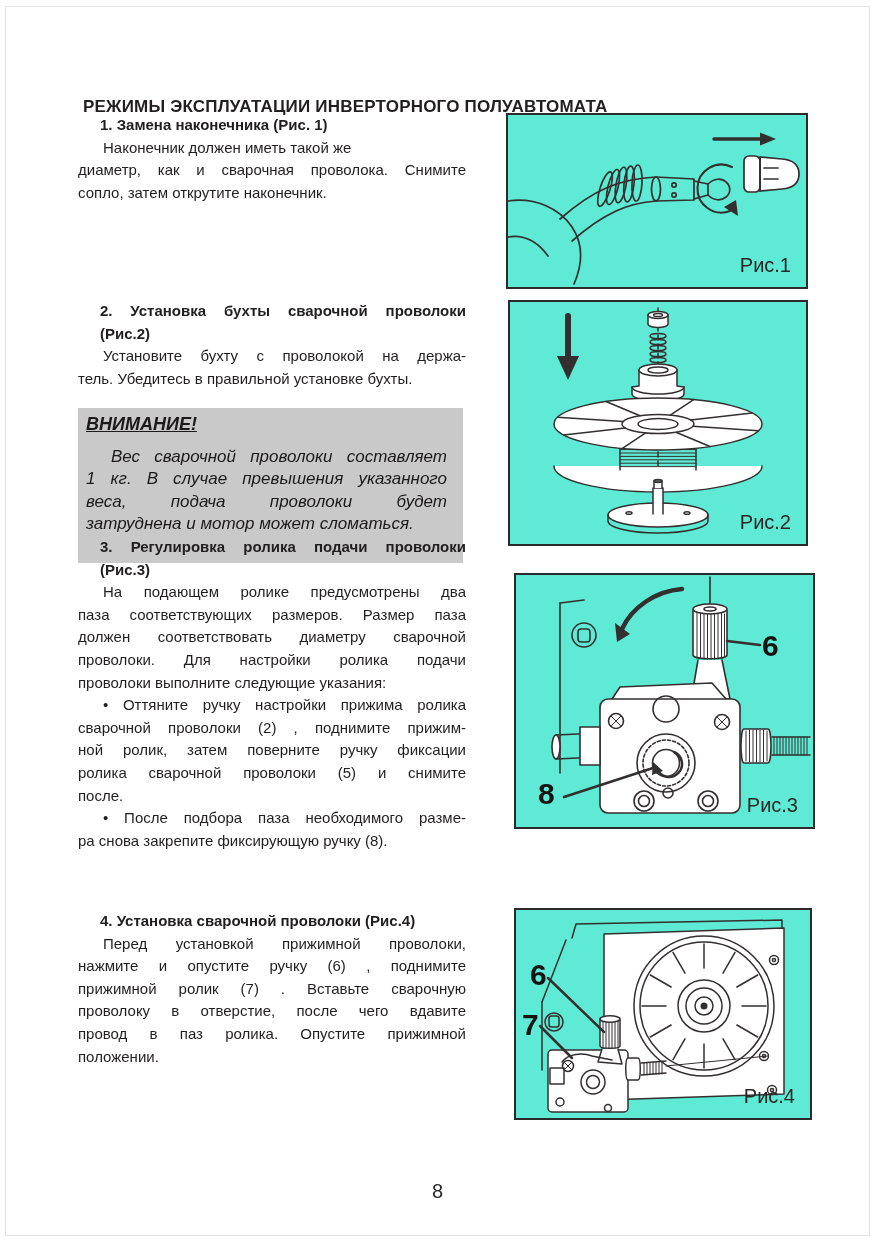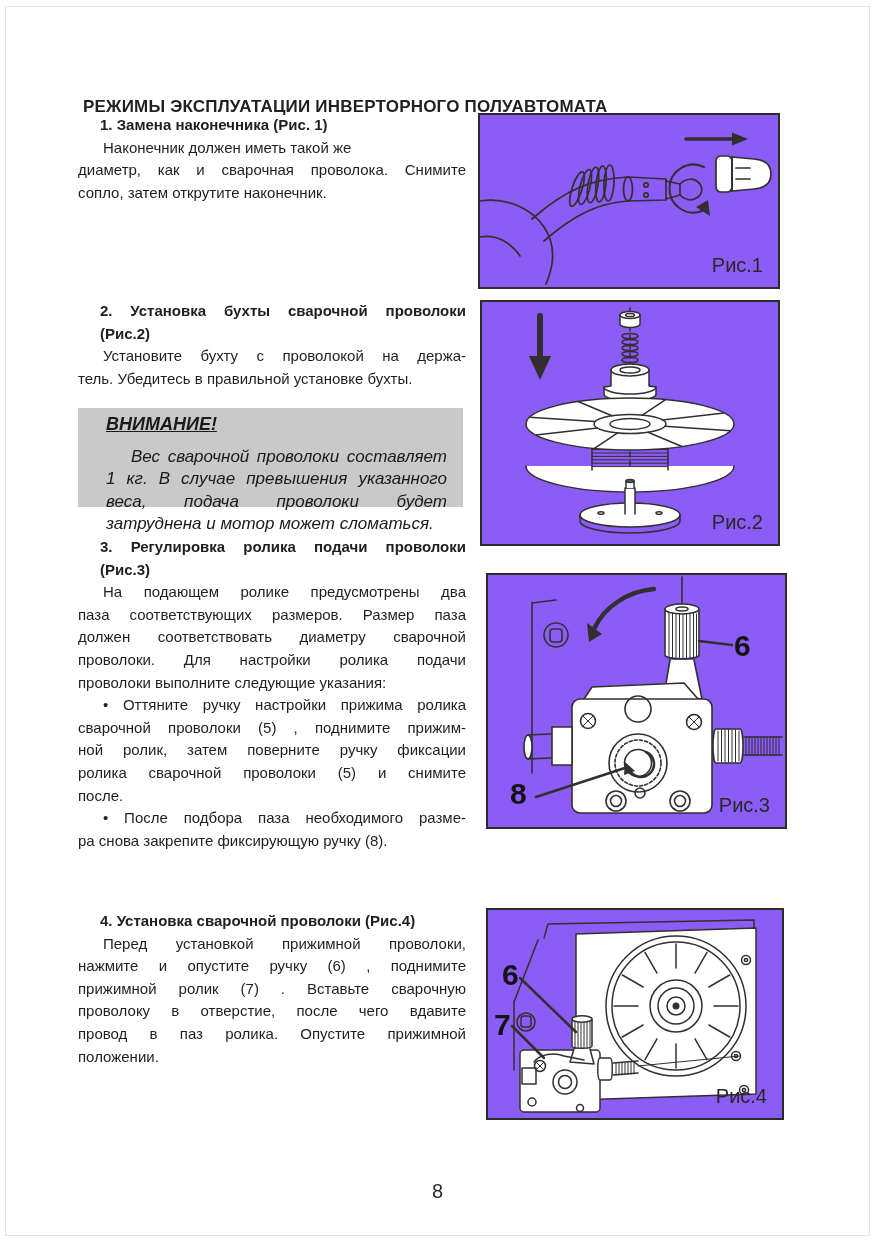--- a/index.html
+++ b/index.html
@@ -19,27 +19,27 @@
   .ln { font-size:15px; line-height:22.6px; height:22.6px; color:#211e1f; }
   .hd { font-weight:bold; }
   .pl22 { padding-left:22px; }
   .il { text-indent:25px; }
   .jl { text-align:justify; text-align-last:justify; }
   #sec1 { top:114px; }
   #sec2 { top:300px; }
   #sec3 { top:536px; }
   #sec4 { top:910px; }
   #warnbox {
-    position:absolute; left:78px; top:408px; width:385px; height:99px;
-    background:#c9c9c9; padding:6px 16px 0 28px;
+    position:absolute; left:78px; top:408px; width:385px; height:155px;
+    background:#c9c9c9; padding:6px 16px 0 8px;
   }
   .wtitle { font-size:18px; font-weight:bold; font-style:italic;
     text-decoration:underline; margin-bottom:11px; color:#1c191a; }
   .wln { font-size:17px; font-style:italic; line-height:22.3px; height:22.3px; color:#1c191a; }
-  figure { position:absolute; border:2.5px solid #2b2b2b; background:#8b5cf6; }
+  figure { position:absolute; border:2.5px solid #2b2b2b; background:#5eead4;margin-left:28px; }
   #fig1 { left:478px; top:113px; width:302px; height:176px; }
   #fig2 { left:480px; top:300px; width:300px; height:246px; }
   #fig3 { left:486px; top:573px; width:301px; height:256px; }
   #fig4 { left:486px; top:908px; width:298px; height:212px; }
   figure svg { display:block; }
   .figcap { position:absolute; right:15px; bottom:10px; font-size:20px; color:#2a2728; }
   .figlabel { position:absolute; font-size:30px; line-height:30px; font-weight:bold; color:#151314; }
   #fig3 .lbl-knob { left:246px; top:56px; }
   #fig3 .lbl-fix  { left:22px;  top:204px; }
   #fig4 .lbl-knob { left:14px;  top:50px; }
@@ -156,21 +156,21 @@
 
 <section class="col" id="sec3">
   <div class="ln hd pl22 jl">3. Регулировка ролика подачи проволоки</div>
   <div class="ln hd pl22">(Рис.3)</div>
   <div class="ln il jl">На подающем ролике предусмотрены два</div>
   <div class="ln jl">паза соответствующих размеров. Размер паза</div>
   <div class="ln jl">должен соответствовать диаметру сварочной</div>
   <div class="ln jl">проволоки. Для настройки ролика подачи</div>
   <div class="ln">проволоки выполните следующие указания:</div>
   <div class="ln il jl">• Оттяните ручку настройки прижима ролика</div>
-  <div class="ln jl">сварочной проволоки (5) , поднимите прижим-</div>
+  <div class="ln jl">сварочной проволоки (2) , поднимите прижим-</div>
   <div class="ln jl">ной ролик, затем поверните ручку фиксации</div>
   <div class="ln jl">ролика сварочной проволоки (5) и снимите</div>
   <div class="ln">после.</div>
   <div class="ln il jl">• После подбора паза необходимого разме-</div>
   <div class="ln">ра снова закрепите фиксирующую ручку (8).</div>
 </section>
 
 <figure id="fig3">
   <svg width="296" height="251" viewBox="0 0 296 251">
     <g stroke="#332f30" stroke-width="1.6" fill="none" stroke-linecap="round" stroke-linejoin="round">

